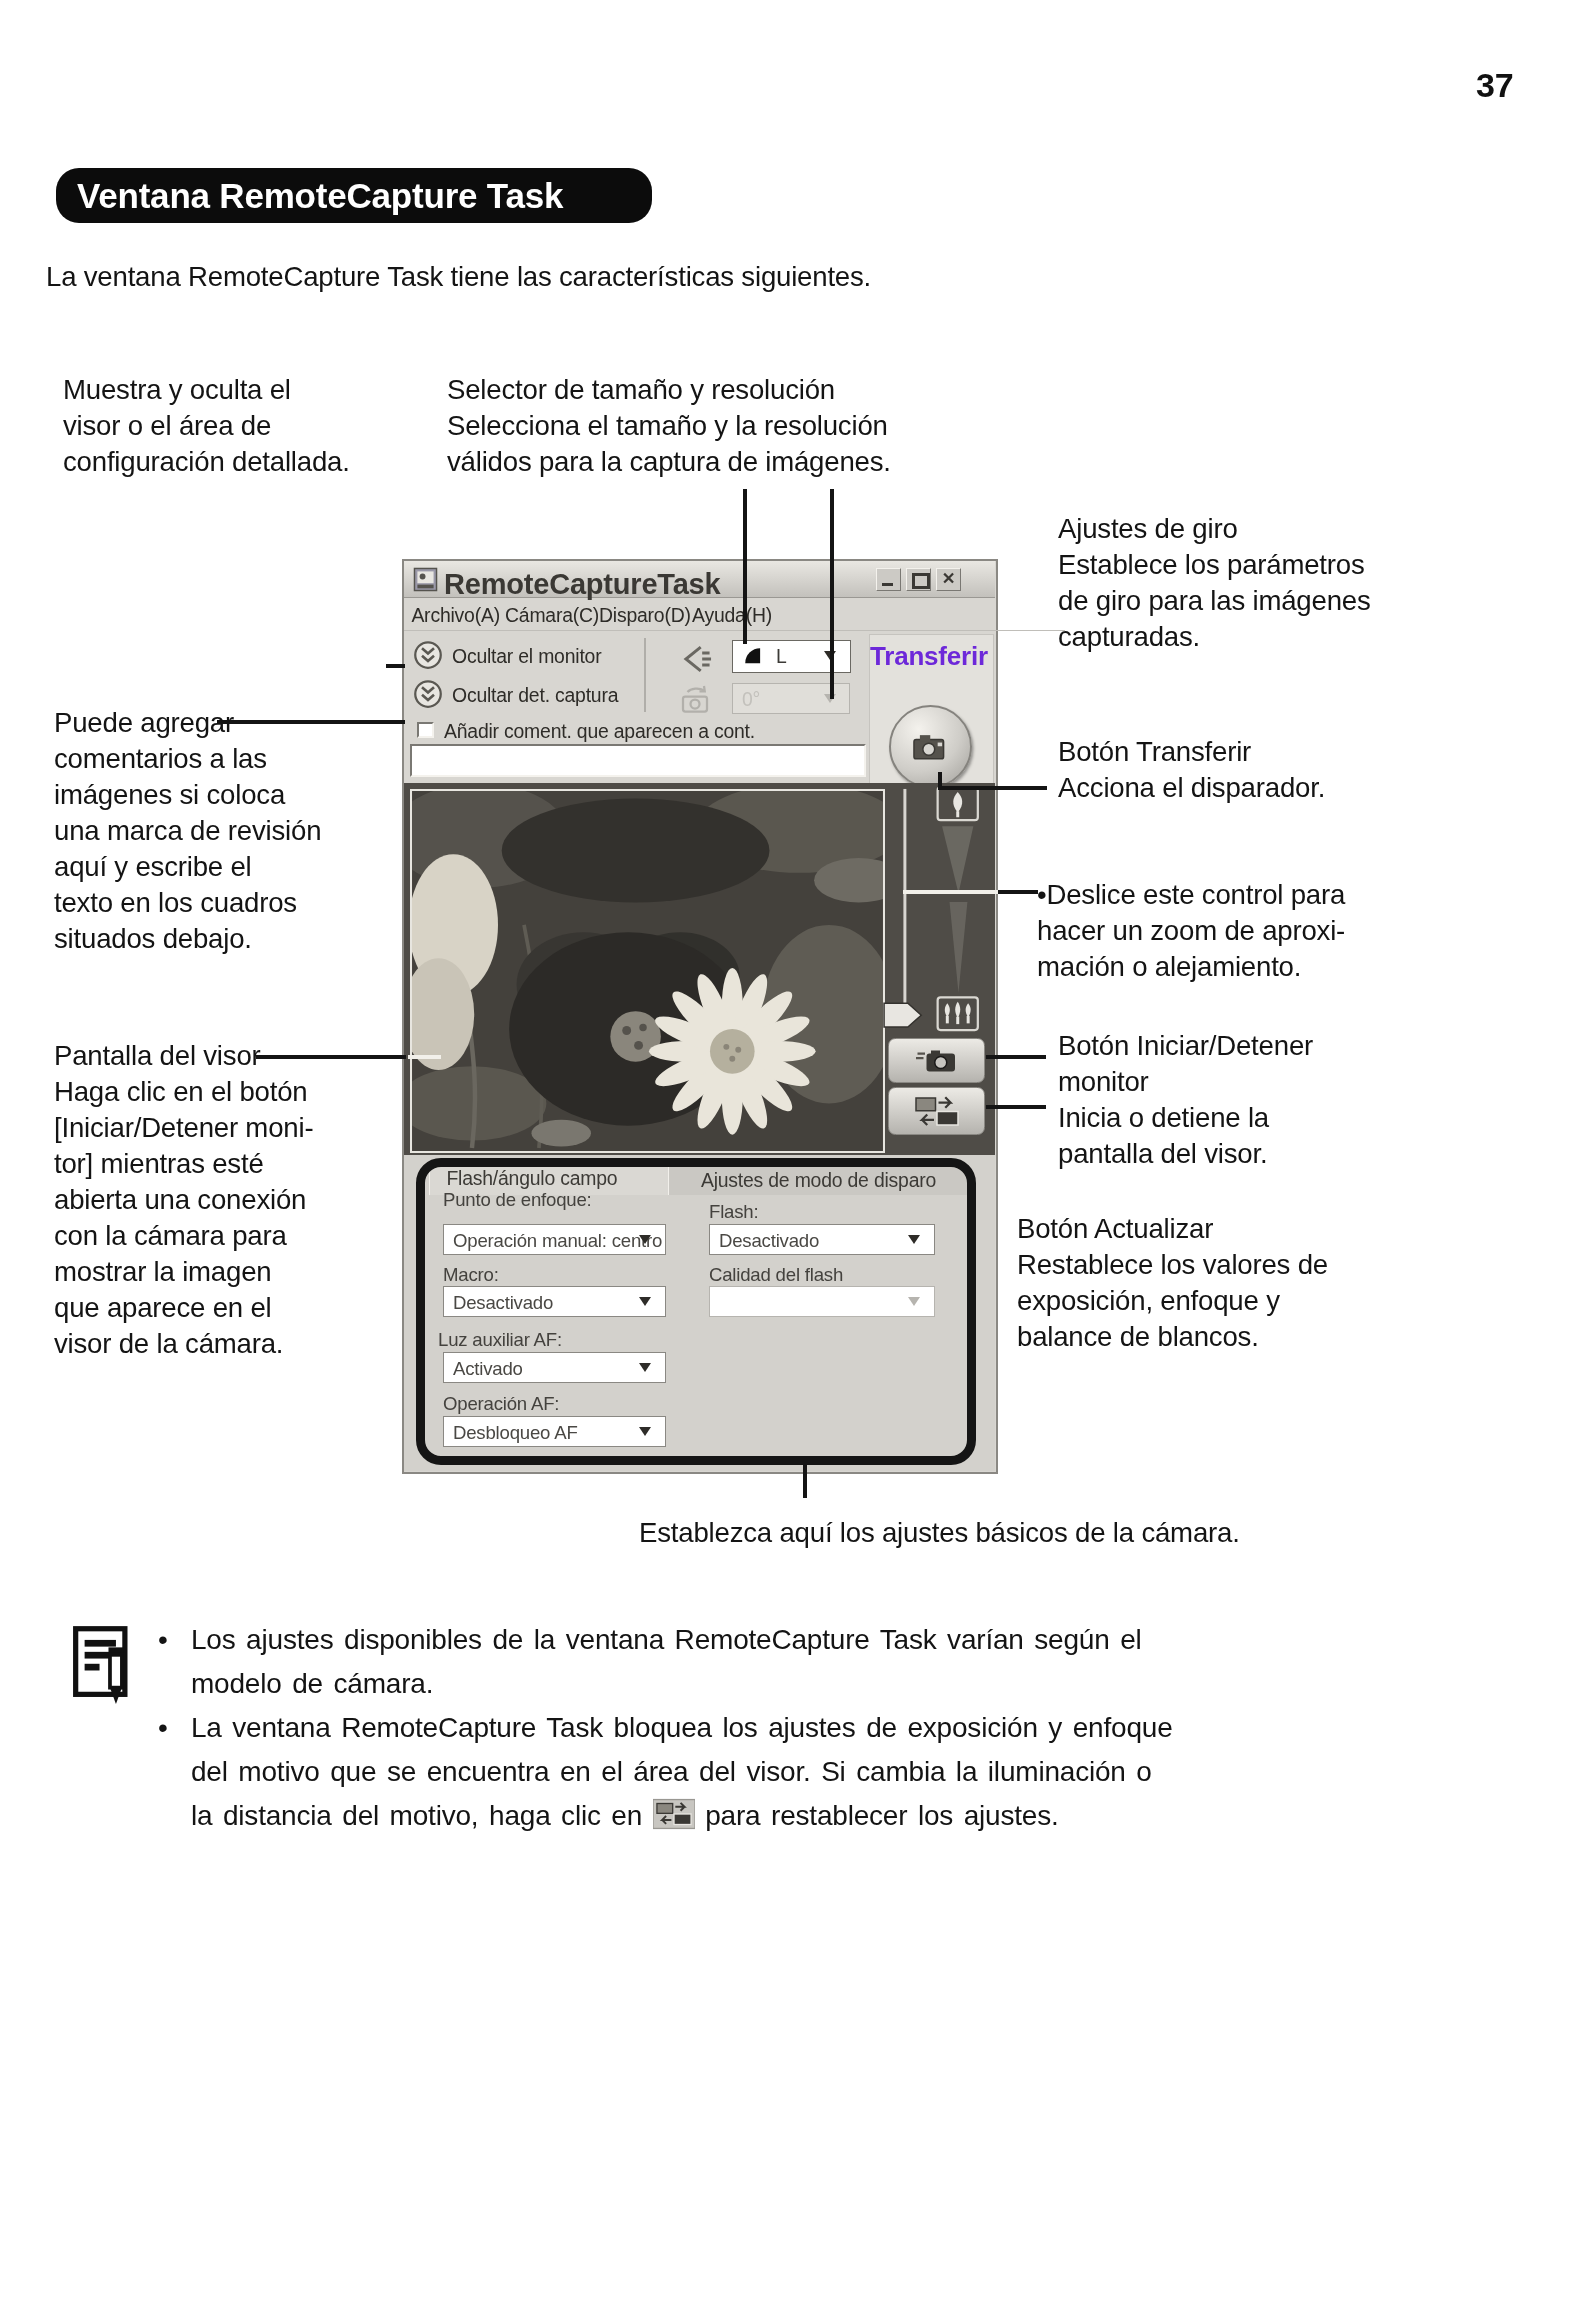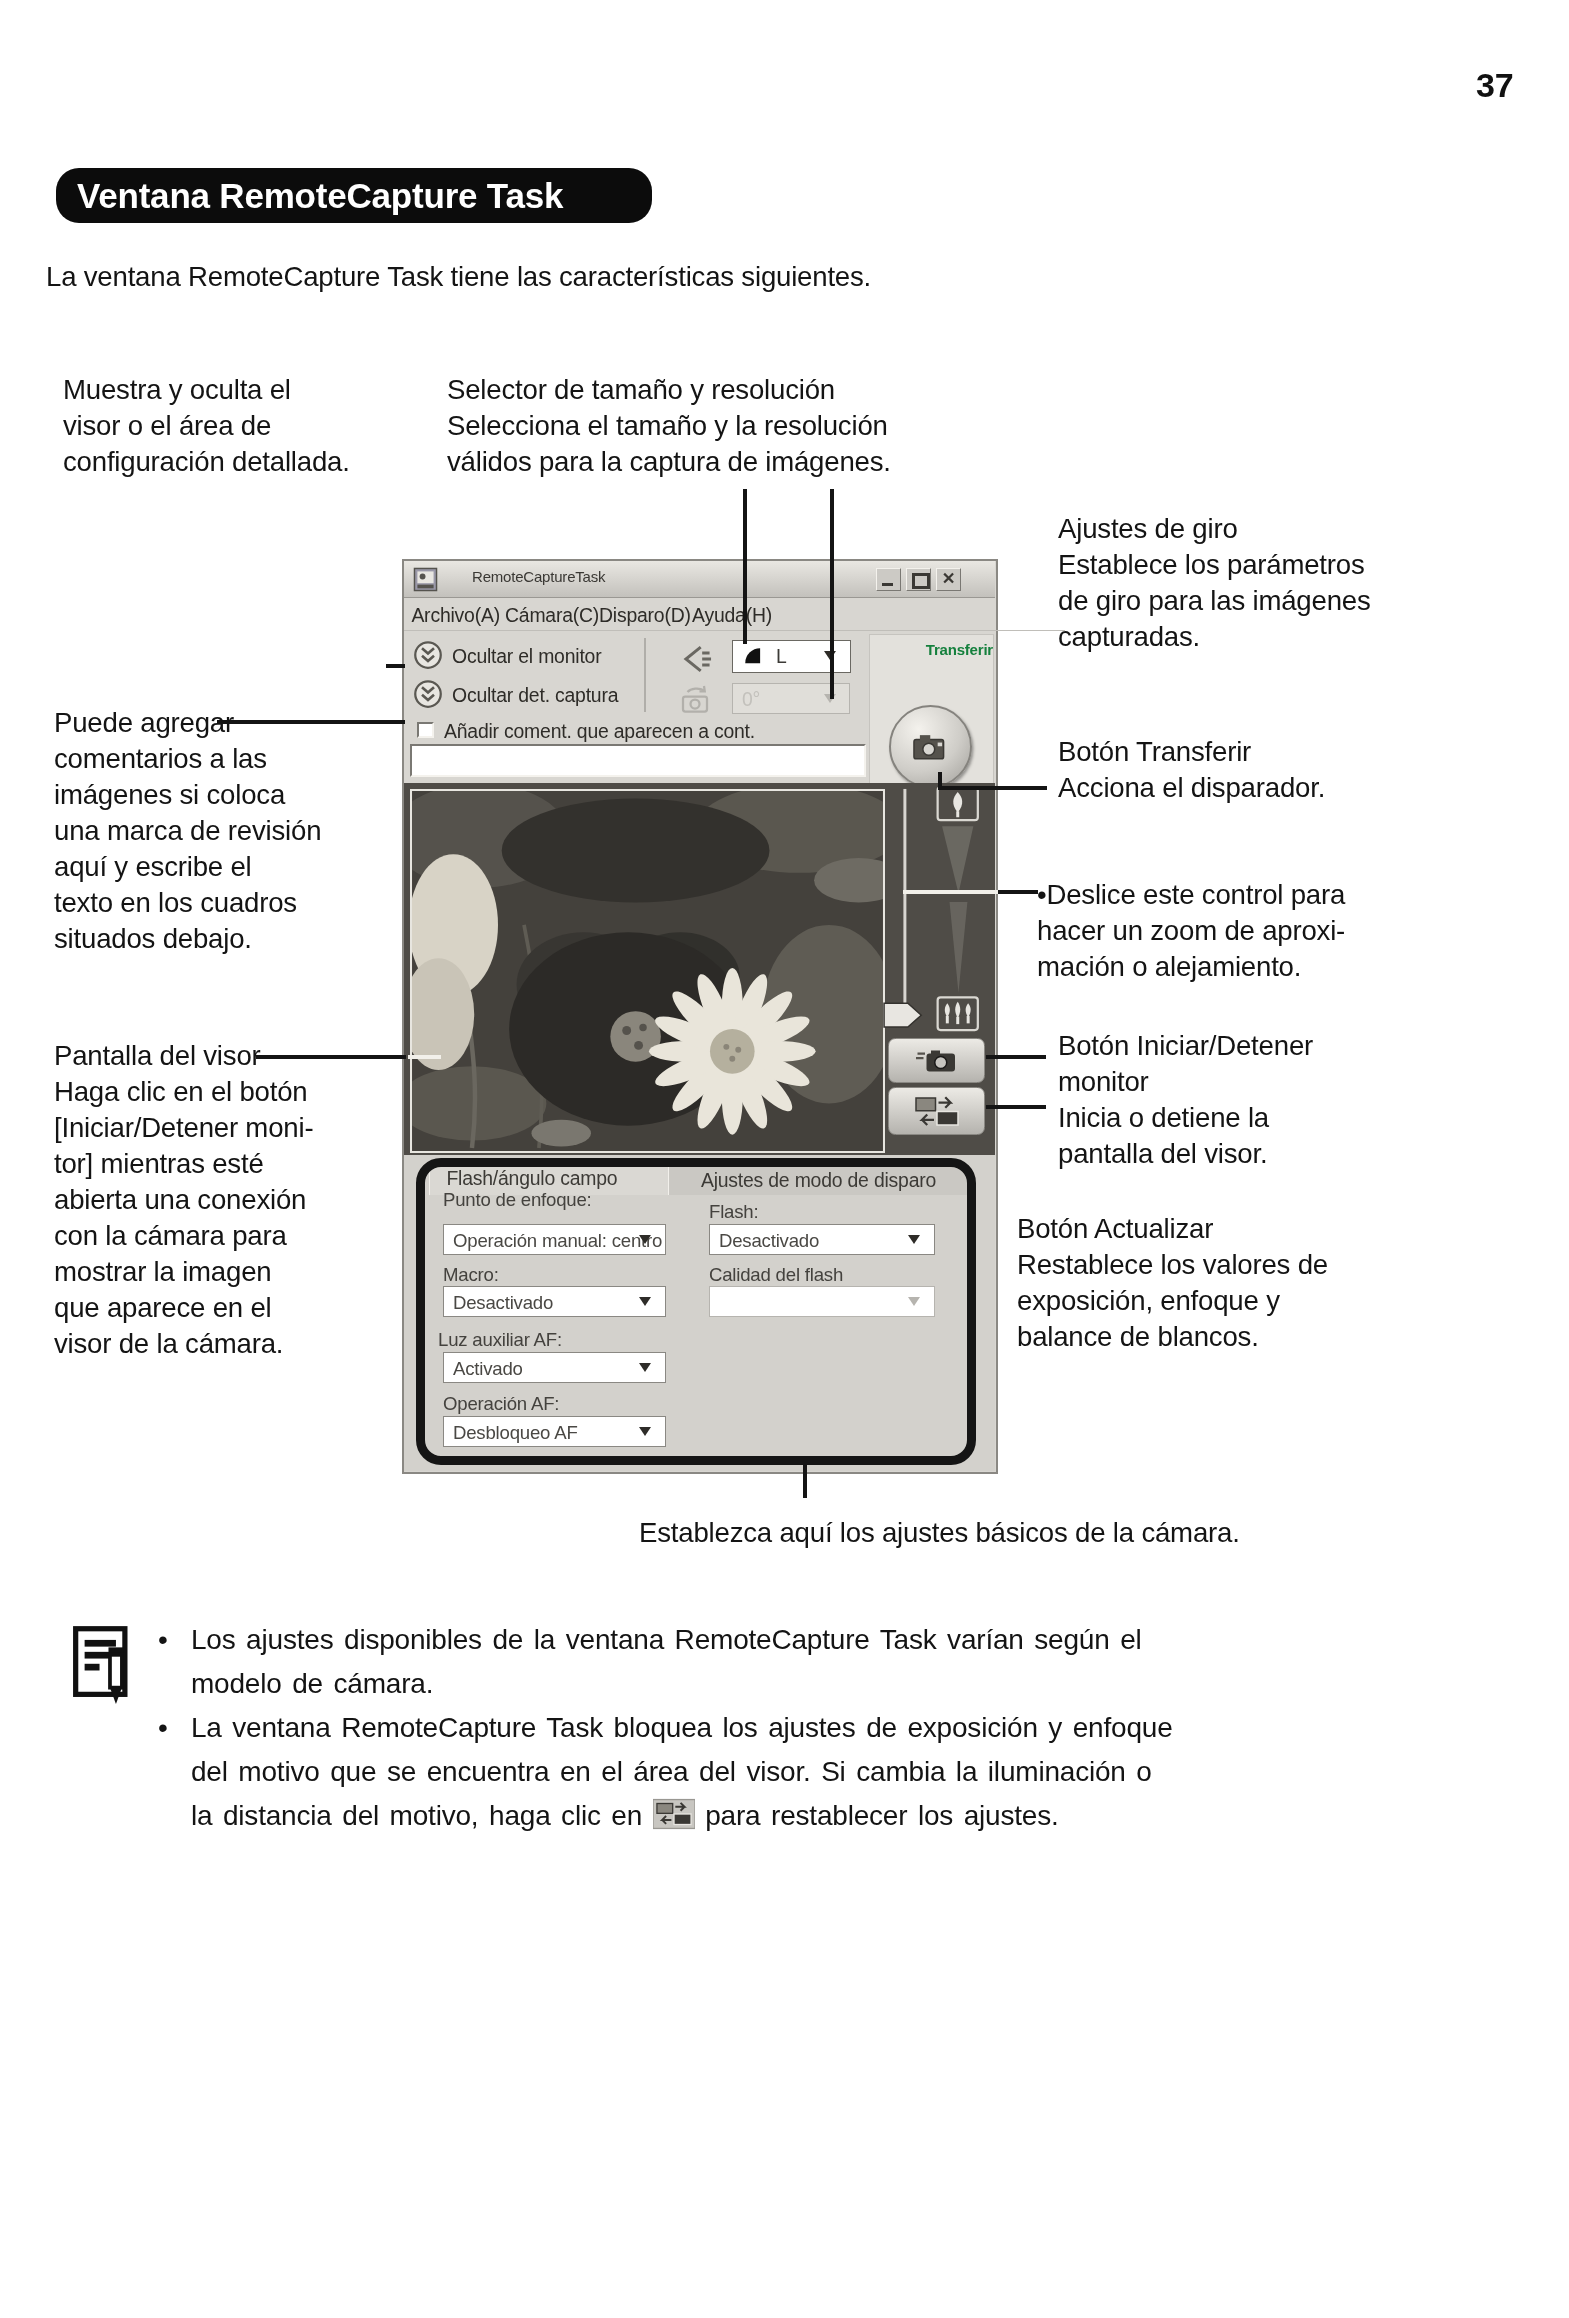--- a/index.html
+++ b/index.html
@@ -17,36 +17,36 @@
   #header-bar{background:#0c0c0c;color:#ffffff;font-size:35px;font-weight:bold;
     line-height:55px;padding:0 21px;}
   
   .cline{background:#141414;z-index:40;}
   .cline-white{background:#f2f0ea;z-index:40;}
   
   #app-window{left:402px;top:559px;width:596px;height:915px;
     background:#d8d6d1;border:2.2px solid #8a8883;box-sizing:border-box;z-index:10;}
   #title-bar{left:0;top:0;width:591px;height:37px;
     background:linear-gradient(#e9e7e2,#c3c1bc);border-bottom:1.5px solid #9a9893;box-sizing:border-box;}
-  #title-text{left:68px;top:6.7px;font-size:15px;font-weight:normal;color:#3a3834;}
+  #title-text{left:40px;top:6.7px;font-size:29px;font-weight:bold;color:#3a3834;}
   .tb-btn{top:7.4px;width:25px;height:22.3px;background:#cccac5;
     border-top:1.5px solid #f4f2ed;border-left:1.5px solid #f4f2ed;
     border-right:1.5px solid #7a7873;border-bottom:1.5px solid #7a7873;
     box-sizing:border-box;text-align:center;}
   #menu-bar{left:0;top:37px;width:661px;height:33px;border-bottom:1.5px solid #c0beb9;box-sizing:border-box;}
   .menu-item{top:6px;font-size:19.4px;color:#2e2c28;}
   .chev-label{font-size:19.4px;color:#2e2c28;}
   .combo{background:#ffffff;border:1.5px solid #6a6862;box-sizing:border-box;}
   .combo-val{font-size:19.4px;color:#3c3a36;}
   .tri-down{width:0;height:0;border-left:6.7px solid transparent;border-right:6.7px solid transparent;
     border-top:9px solid #2e2c28;}
   .combo.ghost{background:#e0ded9;border-color:#b6b4af;}
   .ghost-text{color:#c3c1bc;}
   #transfer-panel{background:#e3e1dc;border:0.7px solid #c6c4bf;box-sizing:border-box;}
-  #transfer-label{font-size:15px;font-weight:bold;color:#15803d;text-align:right;width:100%;}
+  #transfer-label{font-size:26px;font-weight:bold;color:#6d28d9;text-align:left;width:100%;}
   #transfer-button{width:83px;height:83px;border-radius:50%;
     background:radial-gradient(circle at 35% 28%,#f4f2ed,#cfcdc8 55%,#9f9d98);
     border:2.2px solid #85837e;box-sizing:border-box;
     box-shadow:1.5px 2.2px 3px rgba(0,0,0,.35);}
   #viewfinder{background:#4f4c47;}
   .vf-btn{background:linear-gradient(#eceae5,#b5b3ae);border:1.5px solid #8a8883;
     border-radius:7.4px;box-sizing:border-box;display:flex;align-items:center;justify-content:center;}
   #settings-area{background:#d3d1cc;}
   #settings-outline{border:9px solid #151515;border-radius:25px;box-sizing:border-box;z-index:30;}
   .tab{font-size:19.4px;color:#3c3a36;box-sizing:border-box;}

